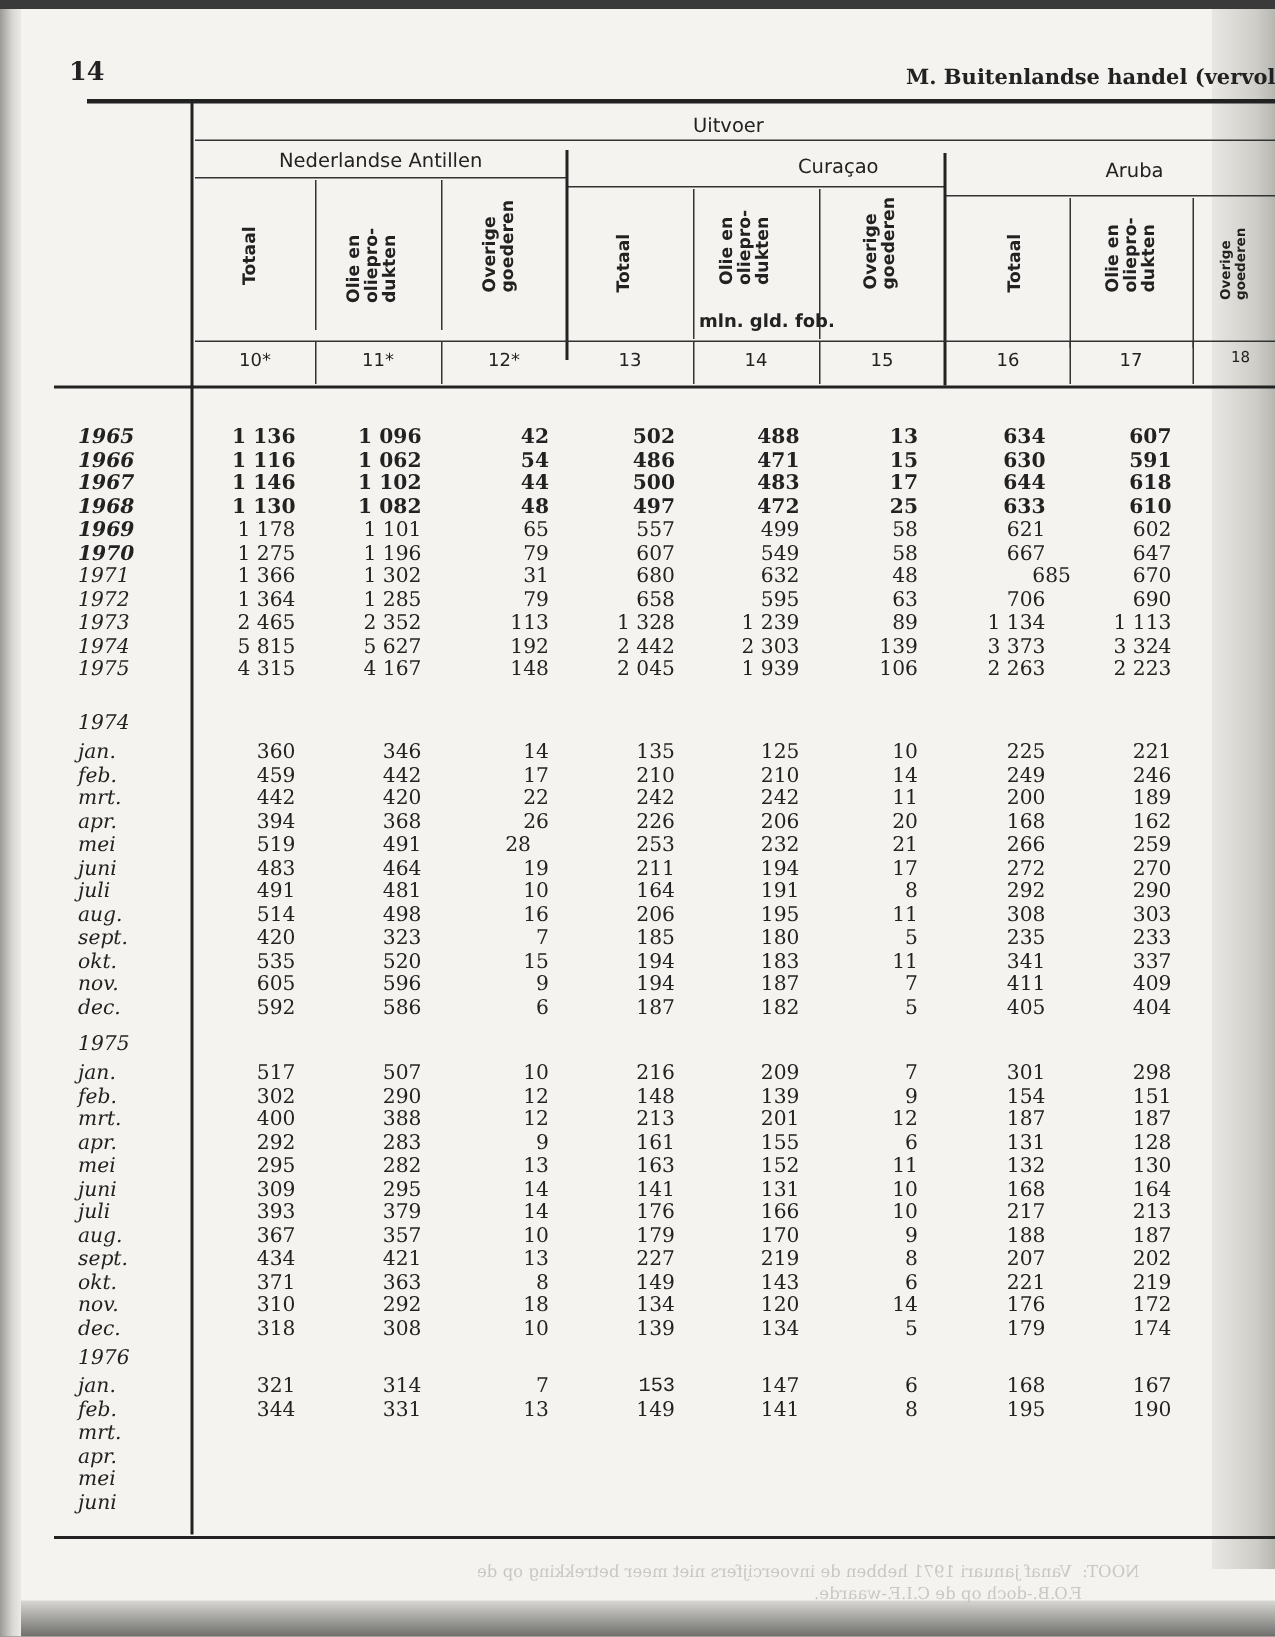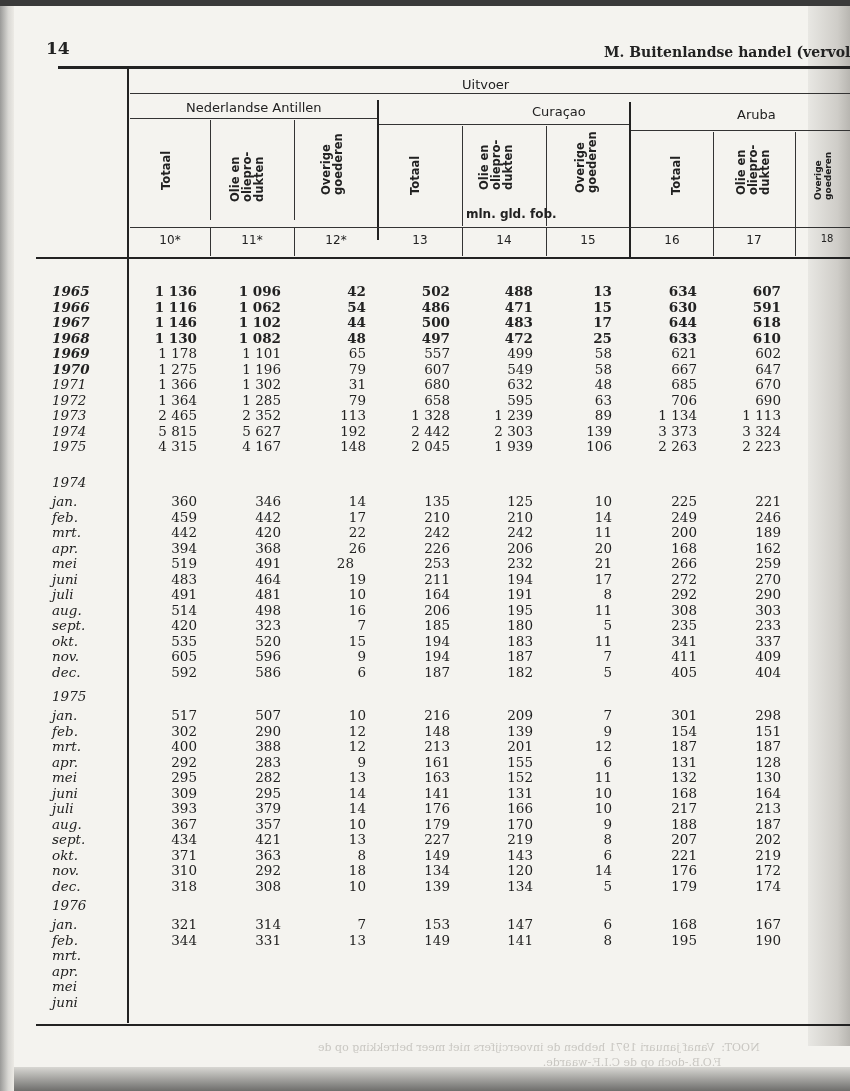--- a/index.html
+++ b/index.html
@@ -151,21 +151,21 @@
     <div class="cell" style="top: 361.5px; right: 238px;">58</div>
     <div class="cell" style="top: 361.5px; right: 153px;">667</div>
     <div class="cell" style="top: 361.5px; right: 69px;">647</div>
     <div class="lbl" style="top: 377px;">1971</div>
     <div class="cell" style="top: 377px; right: 653px;">1 366</div>
     <div class="cell" style="top: 377px; right: 569px;">1 302</div>
     <div class="cell" style="top: 377px; right: 484px;">31</div>
     <div class="cell" style="top: 377px; right: 400px;">680</div>
     <div class="cell" style="top: 377px; right: 317px;">632</div>
     <div class="cell" style="top: 377px; right: 238px;">48</div>
-    <div class="cell" style="top: 377px; right: 153px;">685</div>
+    <div class="cell" style="top: 377px; right: 136px;">685</div>
     <div class="cell" style="top: 377px; right: 69px;">670</div>
     <div class="lbl" style="top: 392.5px;">1972</div>
     <div class="cell" style="top: 392.5px; right: 653px;">1 364</div>
     <div class="cell" style="top: 392.5px; right: 569px;">1 285</div>
     <div class="cell" style="top: 392.5px; right: 484px;">79</div>
     <div class="cell" style="top: 392.5px; right: 400px;">658</div>
     <div class="cell" style="top: 392.5px; right: 317px;">595</div>
     <div class="cell" style="top: 392.5px; right: 238px;">63</div>
     <div class="cell" style="top: 392.5px; right: 153px;">706</div>
     <div class="cell" style="top: 392.5px; right: 69px;">690</div>
@@ -412,21 +412,21 @@
     <div class="cell" style="top: 878.5px; right: 400px;">139</div>
     <div class="cell" style="top: 878.5px; right: 317px;">134</div>
     <div class="cell" style="top: 878.5px; right: 238px;">5</div>
     <div class="cell" style="top: 878.5px; right: 153px;">179</div>
     <div class="cell" style="top: 878.5px; right: 69px;">174</div>
     <div class="lbl" style="top: 898px;">1976</div>
     <div class="lbl" style="top: 917px;">jan.</div>
     <div class="cell" style="top: 917px; right: 653px;">321</div>
     <div class="cell" style="top: 917px; right: 569px;">314</div>
     <div class="cell" style="top: 917px; right: 484px;">7</div>
-    <div class="cell" style="top: 917px; right: 400px;">153</div>
+    <div class="cell" style="top: 917px; right: 400px; font-family: Liberation Mono, monospace;">153</div>
     <div class="cell" style="top: 917px; right: 317px;">147</div>
     <div class="cell" style="top: 917px; right: 238px;">6</div>
     <div class="cell" style="top: 917px; right: 153px;">168</div>
     <div class="cell" style="top: 917px; right: 69px;">167</div>
     <div class="lbl" style="top: 932.5px;">feb.</div>
     <div class="cell" style="top: 932.5px; right: 653px;">344</div>
     <div class="cell" style="top: 932.5px; right: 569px;">331</div>
     <div class="cell" style="top: 932.5px; right: 484px;">13</div>
     <div class="cell" style="top: 932.5px; right: 400px;">149</div>
     <div class="cell" style="top: 932.5px; right: 317px;">141</div>

